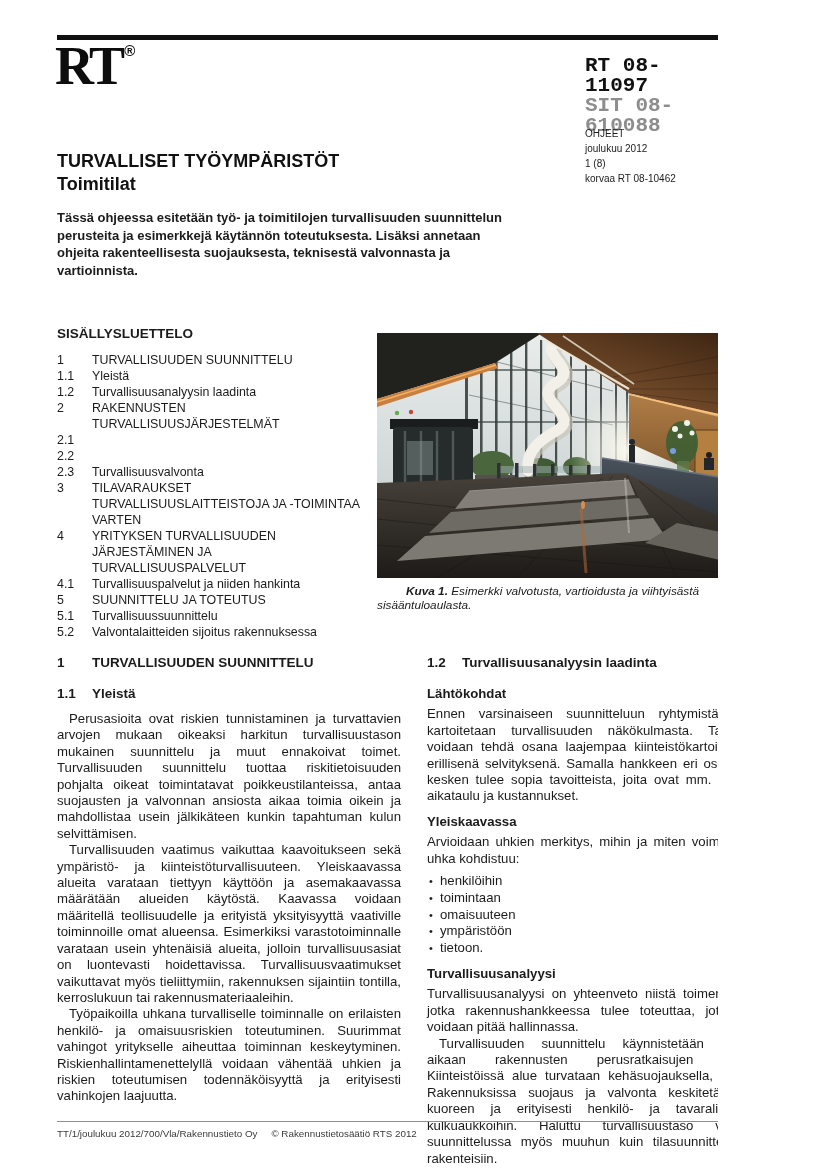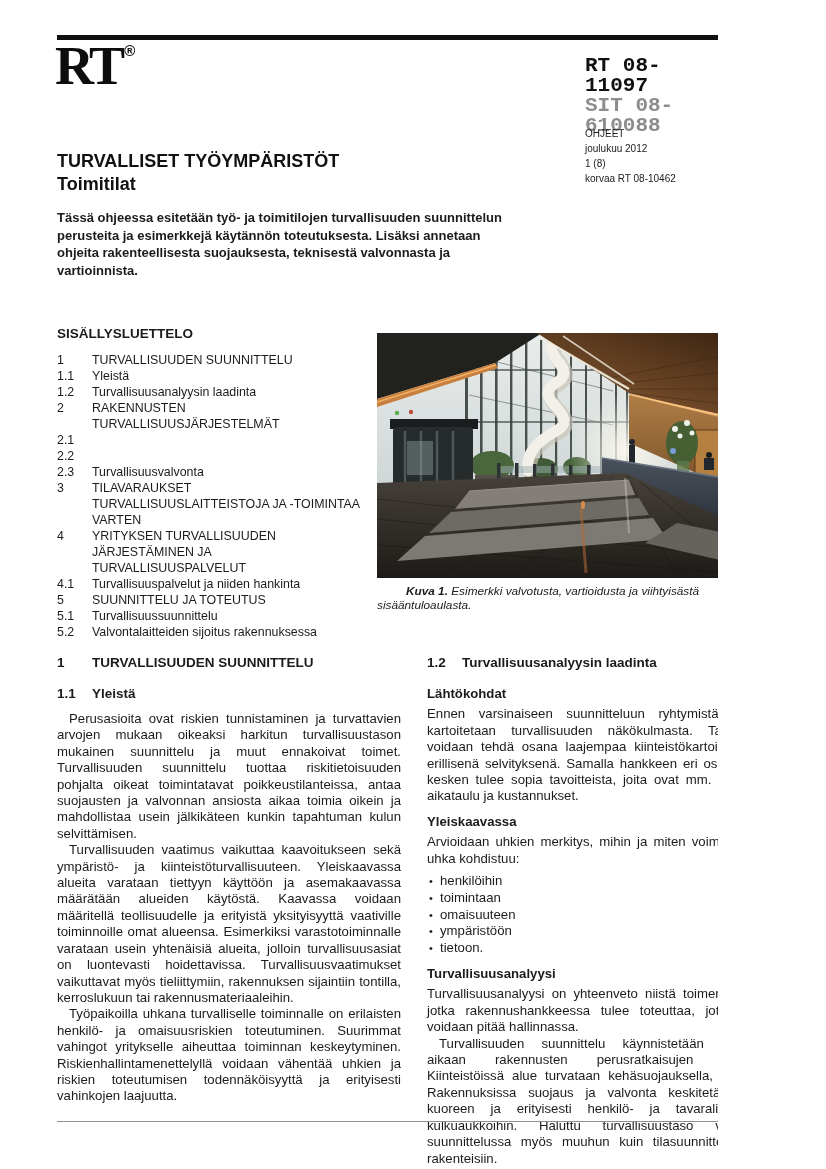--- a/index.html
+++ b/index.html
@@ -327,14 +327,17 @@
       <li>omaisuuteen</li>
       <li>ympäristöön</li>
       <li>tietoon.</li>
     </ul>
     <div class="h4">Turvallisuusanalyysi</div>
     <p>Turvallisuusanalyysi on yhteenveto niistä toimenpiteistä, jotka rakennushankkeessa tulee toteuttaa, jotta riskit voidaan pitää hallinnassa.</p>
     <p class="indent"><span>Turvallisuuden suunnittelu käynnistetään samaan aikaan rakennusten perusratkaisujen kanssa. Kiinteistöissä alue turvataan kehäsuojauksella, </span><span class="kuva-ref">kuva 8.</span><span> Rakennuksissa suojaus ja valvonta keskitetään sen kuoreen ja erityisesti henkilö- ja tavaraliikenteen kulkuaukkoihin. Haluttu turvallisuustaso vaikuttaa suunnittelussa myös muuhun kuin tilasuunnitteluun ja rakenteisiin.</span></p>
   </div>
 
   <div class="footer-rule"></div>
+  <div class="footer">
+    <span class="f-left">TT/1/joulukuu 2012/700/Vla/Rakennustieto Oy</span><span>© Rakennustietosäätiö RTS 2012</span>
+  </div>
 
 </div>
 
 </body></html>

